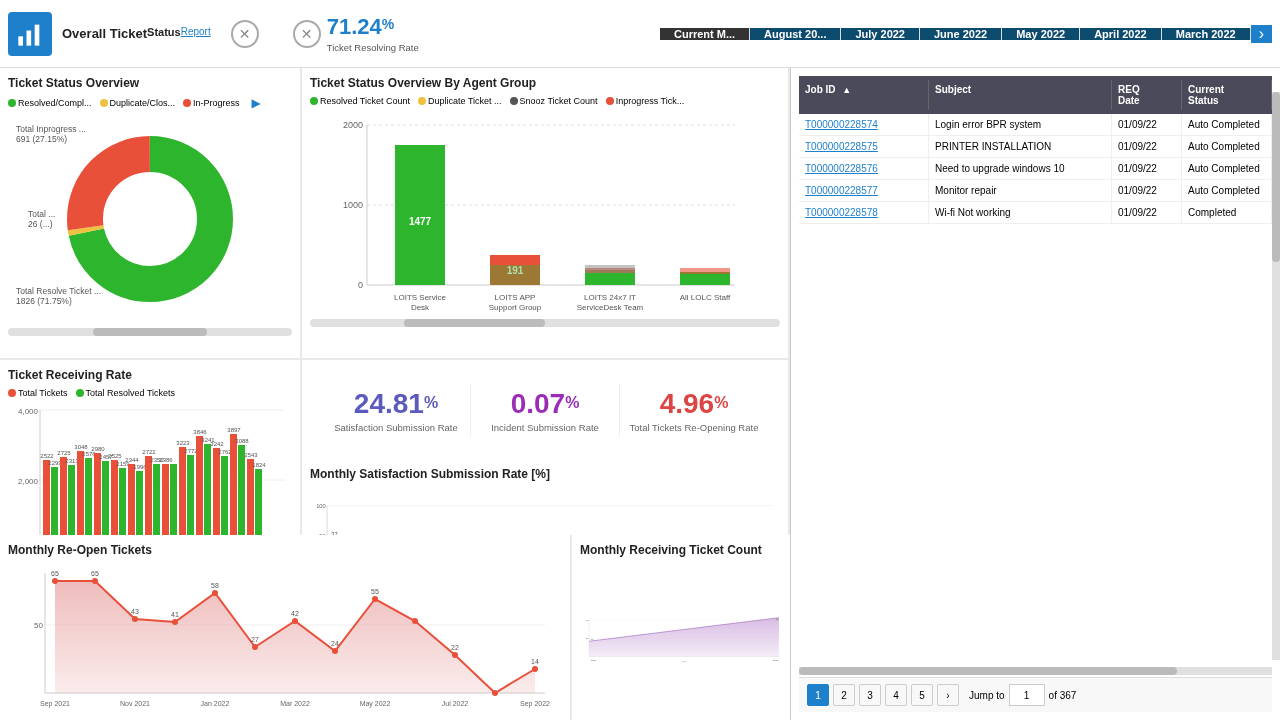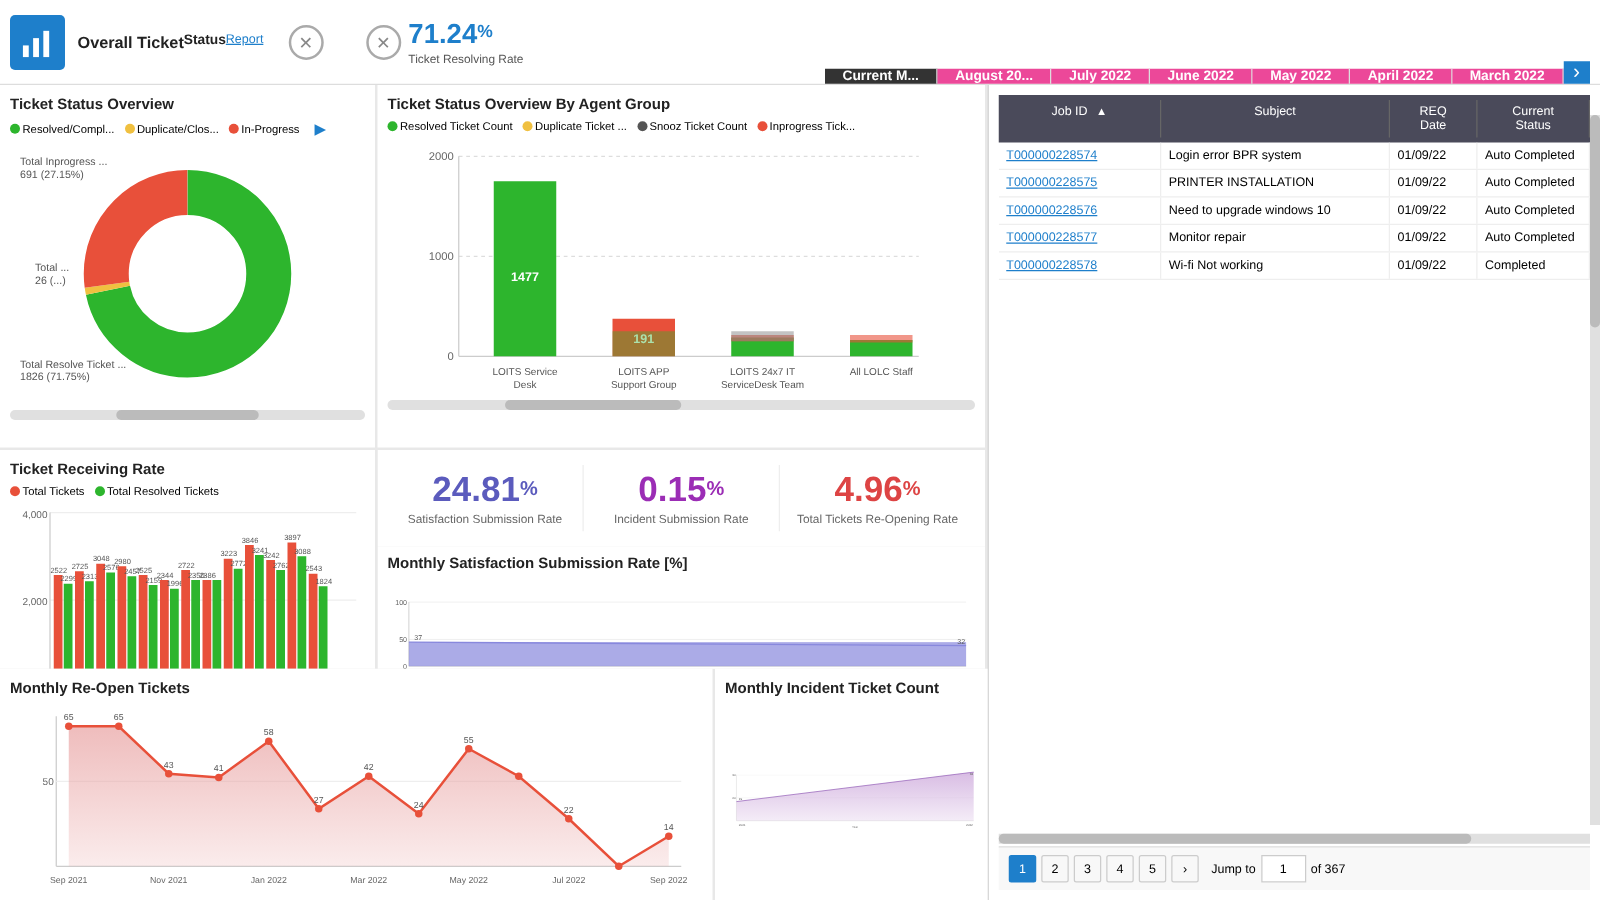--- a/index.html
+++ b/index.html
@@ -15,24 +15,24 @@
     .header-title .title-report { font-size: 10px; color: #1e7fcb; text-decoration: underline; cursor: pointer; }
     
     .rate-badge { display: flex; align-items: center; margin-right: 18px; }
     .rate-badge .x-circle { width: 28px; height: 28px; border-radius: 50%; border: 2px solid #aaa; display: flex; align-items: center; justify-content: center; font-size: 14px; color: #888; margin-right: 6px; flex-shrink:0; }
     .rate-badge .rate-val { font-size: 22px; font-weight: 700; }
     .rate-badge .rate-pct { font-size: 14px; font-weight: 600; vertical-align: super; }
     .rate-badge .rate-label { font-size: 9.5px; color: #555; margin-top: 2px; text-align: center; }
     .rate-inprogress .rate-val, .rate-inprogress .rate-pct { color: #e8503a; }
     .rate-resolving .rate-val, .rate-resolving .rate-pct { color: #1e7fcb; }
     
-    .nav-tabs { display: flex; margin-left: auto; height: 100%; align-items: flex-end; }
+    .nav-tabs { display: flex; margin-left: auto; height: 100%; align-items: center; }
     .nav-tab { padding: 0 14px; display: flex; align-items: center; font-size: 11px; font-weight: 600; cursor: pointer; white-space: nowrap; border-right: 1px solid #ddd; }
     .nav-tab.active { background: #333; color: #fff; }
-    .nav-tab.blue { background: #ec4899; color: #fff; }
+    .nav-tab.blue { background: #0c4a6e; color: #fff; }
     .nav-tab:not(.active):not(.blue) { background: #fff; color: #333; }
     .nav-arrow { padding: 0 8px; display: flex; align-items: center; background: #1e7fcb; color: white; font-size: 16px; cursor: pointer; }
     
     
     .main { display: grid; grid-template-columns: 300px 1fr 490px; grid-template-rows: 290px 1fr; height: calc(720px - 68px); background: #e8e8e8; gap: 2px; }
     
     
     .panel { background: #fff; padding: 8px; overflow: hidden; position: relative; }
     
     
@@ -48,38 +48,38 @@
     
     .panel-table { grid-column: 3; grid-row: 1/3; border-left: 1px solid #ccc; overflow: hidden; display: flex; flex-direction: column; }
     
     
     .panel-rate { grid-column: 1; grid-row: 2; }
     
     
     .panel-metrics-area { grid-column: 2; grid-row: 2; display: flex; flex-direction: column; gap: 0; overflow: hidden; }
     
     
-    .table-header { display: grid; grid-template-columns: 130px 1fr 70px 90px; background: #4a4a5a; color: white; font-size: 10px; font-weight: 400; padding: 4px 0; text-align: center; }
+    .table-header { display: grid; grid-template-columns: 130px 1fr 70px 90px; background: #4a4a5a; color: white; font-size: 10px; font-weight: 700; padding: 4px 0; }
     .table-header div { padding: 4px 6px; border-right: 1px solid #666; }
     .table-row-item { display: grid; grid-template-columns: 130px 1fr 70px 90px; border-bottom: 1px solid #eee; font-size: 10px; }
     .table-cell { padding: 5px 6px; border-right: 1px solid #eee; }
     .table-cell.link { color: #1e7fcb; text-decoration: underline; cursor: pointer; }
     .table-pagination { display: flex; align-items: center; gap: 4px; padding: 6px 8px; font-size: 10px; background: #f8f8f8; border-top: 1px solid #ddd; margin-top: auto; }
     .page-btn { width: 22px; height: 22px; display: flex; align-items: center; justify-content: center; border: 1px solid #ccc; cursor: pointer; border-radius: 2px; font-size: 10px; }
     .page-btn.active { background: #1e7fcb; color: white; border-color: #1e7fcb; }
     .page-input { width: 36px; height: 22px; border: 1px solid #ccc; text-align: center; font-size: 10px; }
     
     
     .table-scroll { overflow-y: auto; flex: 1; }
     .table-scroll::-webkit-scrollbar { width: 8px; }
     .table-scroll::-webkit-scrollbar-track { background: #f0f0f0; }
     .table-scroll::-webkit-scrollbar-thumb { background: #bbb; border-radius: 4px; }
     
     
-    .metrics-row { display: flex; padding: 12px; gap: 4px; background: #fff; }
+    .metrics-row { display: flex; padding: 24px; gap: 4px; background: #fff; }
     .metric-card { flex: 1; display: flex; flex-direction: column; align-items: center; justify-content: center; padding: 4px; }
     .metric-val { font-size: 28px; font-weight: 700; }
     .metric-pct { font-size: 16px; font-weight: 600; vertical-align: super; }
     .metric-label { font-size: 9.5px; color: #666; text-align: center; margin-top: 2px; }
     .metric-blue { color: #5b5bbd; }
     .metric-purple { color: #9b2db5; }
     .metric-red { color: #d44; }
     .panel-satisfaction { background: #fff; padding: 8px; }
     .h-scroll-thumb { height: 100%; width: 40%; background: #bbb; border-radius: 4px; margin-left: 30%; }
     
@@ -397,21 +397,21 @@
     <div class="metrics-row">
       <div class="metric-card">
         <div>
           <span class="metric-val metric-blue">24.81</span><span class="metric-pct metric-blue">%</span>
         </div>
         <div class="metric-label">Satisfaction Submission Rate</div>
       </div>
       <div style="width:1px; background:#eee; align-self:stretch;"></div>
       <div class="metric-card">
         <div>
-          <span class="metric-val metric-purple">0.15</span><span class="metric-pct metric-purple">%</span>
+          <span class="metric-val metric-purple">0.07</span><span class="metric-pct metric-purple">%</span>
         </div>
         <div class="metric-label">Incident Submission Rate</div>
       </div>
       <div style="width:1px; background:#eee; align-self:stretch;"></div>
       <div class="metric-card">
         <div>
           <span class="metric-val metric-red">4.96</span><span class="metric-pct metric-red">%</span>
         </div>
         <div class="metric-label">Total Tickets Re-Opening Rate</div>
       </div>
@@ -493,21 +493,21 @@
       <text x="120" y="143" font-size="7" fill="#666" text-anchor="middle">Nov 2021</text>
       <text x="200" y="143" font-size="7" fill="#666" text-anchor="middle">Jan 2022</text>
       <text x="280" y="143" font-size="7" fill="#666" text-anchor="middle">Mar 2022</text>
       <text x="360" y="143" font-size="7" fill="#666" text-anchor="middle">May 2022</text>
       <text x="440" y="143" font-size="7" fill="#666" text-anchor="middle">Jul 2022</text>
       <text x="520" y="143" font-size="7" fill="#666" text-anchor="middle">Sep 2022</text>
     </svg>
   </div>
 
   <div class="panel" style="overflow:hidden;">
-    <div class="panel-title">Monthly Incident Ticket Count</div>
+    <div class="panel-title">Monthly Receiving Ticket Count</div>
     <svg width="100%" height="155" viewBox="0 0 660 155">
       <line x1="30" y1="10" x2="30" y2="130" stroke="#ccc"></line>
       <line x1="30" y1="130" x2="650" y2="130" stroke="#ccc"></line>
 
       <text x="28" y="14" font-size="8" fill="#666" text-anchor="end">30</text>
       <text x="28" y="72" font-size="8" fill="#666" text-anchor="end">20</text>
       <line x1="30" y1="11" x2="650" y2="11" stroke="#eee"></line>
       <line x1="30" y1="70" x2="650" y2="70" stroke="#eee"></line>
 
       <defs>

